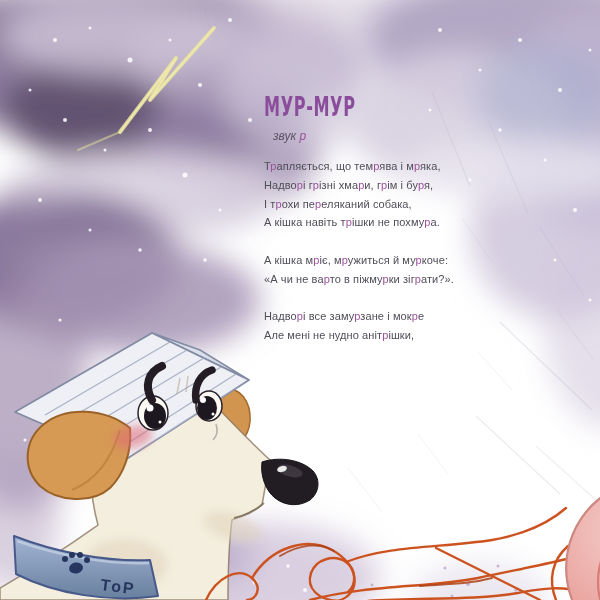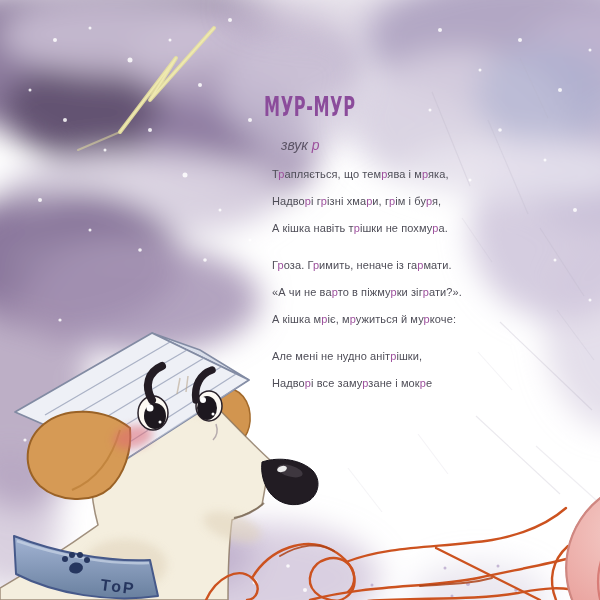--- a/index.html
+++ b/index.html
@@ -10,27 +10,27 @@
   }
   .art{position:absolute;left:0;top:0;width:600px;height:600px;}
   .title{
     position:absolute;left:264px;top:92px;margin:0;
     font-family:"DejaVu Sans",sans-serif;
     font-size:26px;font-weight:800;color:#8b4c9b;
     letter-spacing:1px;white-space:nowrap;
     transform:scale(0.62,1);transform-origin:left top;
   }
   .subtitle{
-    position:absolute;left:265px;top:121px;margin:16px;
-    font-size:14px;font-style:italic;color:#5c5466;white-space:nowrap;
+    position:absolute;left:265px;top:121px;margin:8px;
+    font-size:12px;font-style:italic;color:#5c5466;white-space:nowrap;
   }
   .poem{position:absolute;left:264px;top:157px;width:250px;}
   .stanza{margin:0 0 18.8px 0;}
   .stanza p{
-    margin:8px;font-size:11px;line-height:18.8px;color:#4f4e58;
+    margin:0;font-size:11px;line-height:18.8px;color:#4f4e58;
     letter-spacing:0.1px;white-space:nowrap;
   }
   .hl{color:#9c4f9c;}
   .subtitle .hl{color:#9c4f9c;font-style:italic;}
 </style>
 </head>
 <body>
 
 <div class="page">
 
@@ -264,25 +264,25 @@
     </g>
   </svg>
 
   <h1 class="title">МУР-МУР</h1>
   <p class="subtitle">звук <span class="hl">р</span></p>
 
   <div class="poem">
     <div class="stanza">
       <p>Т<span class="hl">р</span>апляється, що тем<span class="hl">р</span>ява і м<span class="hl">р</span>яка,</p>
       <p>Надво<span class="hl">р</span>і г<span class="hl">р</span>ізні хма<span class="hl">р</span>и, г<span class="hl">р</span>ім і бу<span class="hl">р</span>я,</p>
+      <p>І т<span class="hl">р</span>охи пе<span class="hl">р</span>еляканий собака,</p>
       <p>А кішка навіть т<span class="hl">р</span>ішки не похму<span class="hl">р</span>а.</p>
     </div>
     <div class="stanza">
-      <p>Г<span class="hl">р</span>оза. Г<span class="hl">р</span>имить, неначе із га<span class="hl">р</span>мати.</p>
+      <p>А кішка м<span class="hl">р</span>іє, м<span class="hl">р</span>ужиться й му<span class="hl">р</span>коче:</p>
       <p>«А чи не ва<span class="hl">р</span>то в піжму<span class="hl">р</span>ки зіг<span class="hl">р</span>ати?».</p>
-      <p>А кішка м<span class="hl">р</span>іє, м<span class="hl">р</span>ужиться й му<span class="hl">р</span>коче:</p>
     </div>
     <div class="stanza">
+      <p>Надво<span class="hl">р</span>і все заму<span class="hl">р</span>зане і мок<span class="hl">р</span>е</p>
       <p>Але мені не нудно аніт<span class="hl">р</span>ішки,</p>
-      <p>Надво<span class="hl">р</span>і все заму<span class="hl">р</span>зане і мок<span class="hl">р</span>е</p>
     </div>
   </div>
 </div>
 
 </body></html>

